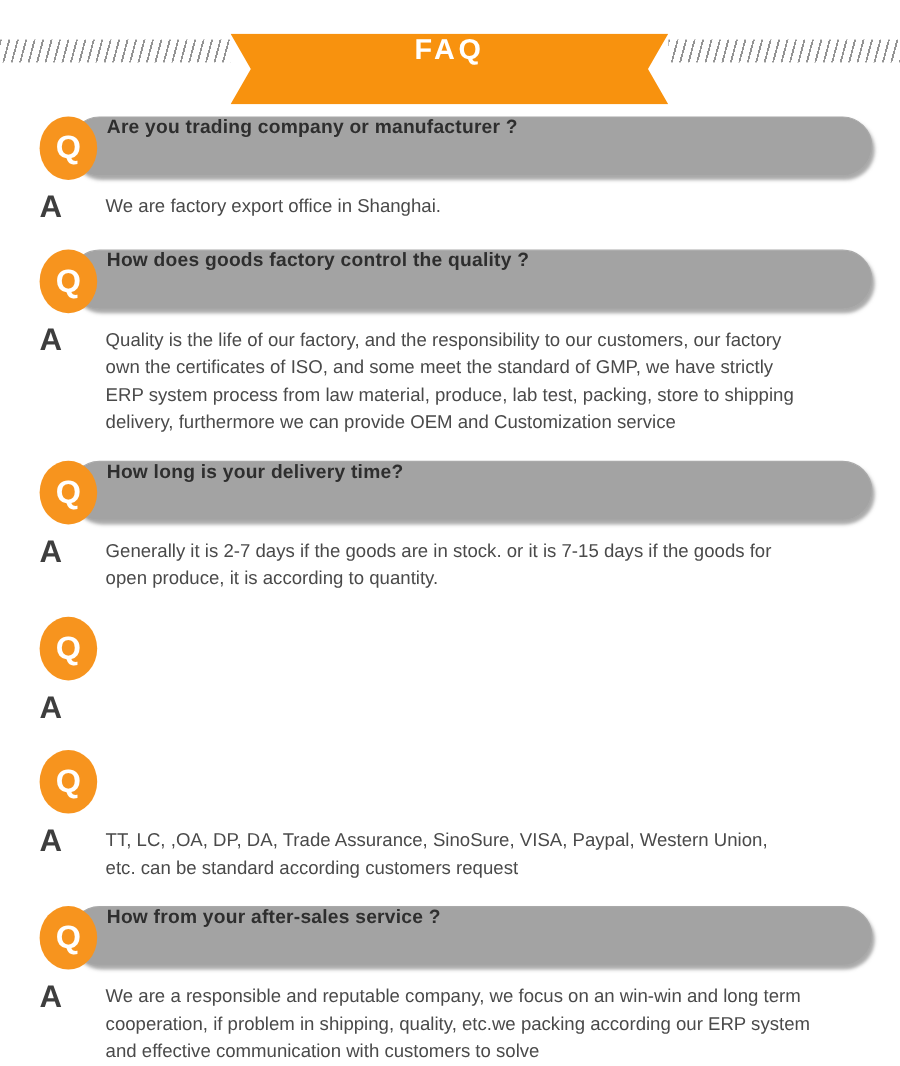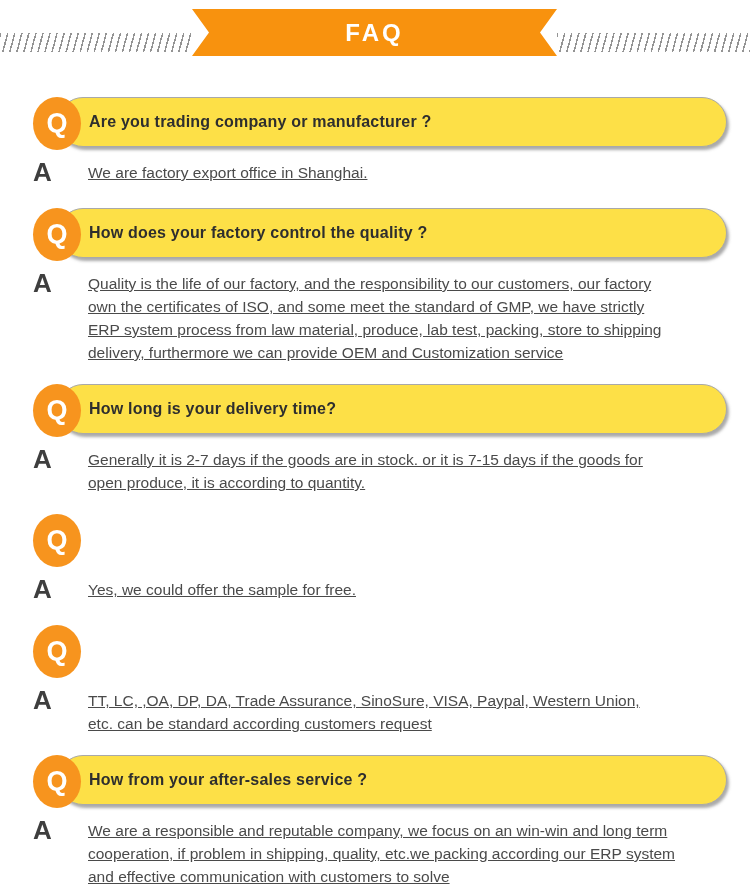--- a/index.html
+++ b/index.html
@@ -18,42 +18,42 @@
       105deg,
       var(--hatch-gray, #949494) 0px,
       var(--hatch-gray, #949494) 1.5px,
       transparent 1.5px,
       transparent 6.8px
     );
   }
   .hatch-left  { left: 0; width: 192px; }
   .hatch-right { left: 557px; right: 0; }
   .ribbon {
-    position: absolute; left: 192px; top: 9px;
-    width: 365px; height: 47px;
+    position: absolute; left: 192px; top: 28px;
+    width: 365px; height: 59px;
     background: var(--accent-orange, #F8920E);
     clip-path: polygon(0 0, 100% 0, calc(100% - 17px) 50%, 100% 100%, 0 100%, 17px 50%);
-    display: flex; align-items: center; justify-content: center;
+    display: flex; justify-content: center;
   }
   .ribbon-title {
     color: #ffffff; font-size: 24px; font-weight: bold; letter-spacing: 3px;
   }
 
   
   .faq-list { margin-top: 30px; }
   .faq-item { margin-bottom: 20px; }
 
   .q-row { position: relative; height: 50px; }
   .q-pill {
     margin: 0 23px 0 58px; height: 50px;
-    background: #fde047;
+    background: #a3a3a3;
     border: 1px solid #a9a9a9;
     border-radius: 26px;
     box-shadow: 2px 3px 3px rgba(100,100,100,0.55);
-    display: flex; align-items: center;
+    display: flex; align-items: flex-start;
     padding-left: 30px; padding-right: 20px;
   }
   .q-text {
     font-size: 16px; font-weight: bold;
     color: var(--question-text, #2e2e2e);
     letter-spacing: 0.2px;
     white-space: nowrap; overflow: hidden;
   }
   .q-badge {
     position: absolute; left: 33px; top: 0;
@@ -69,21 +69,20 @@
   .a-badge {
     flex: none; width: 22px; margin-top: -4px;
     font-size: 26px; font-weight: bold;
     color: var(--answer-badge-text, #3e3e3e);
   }
   .a-text {
     margin-left: 33px; max-width: 640px;
     font-size: 15.5px; line-height: 23px;
     color: var(--answer-text, #4a4a4a);
     white-space: pre-line;
-    text-decoration: underline;
   }
 </style>
 </head>
 <body>
 
 <header class="banner">
   <div class="hatch hatch-left"></div>
   <div class="hatch hatch-right"></div>
   <div class="ribbon">
     <span class="ribbon-title">FAQ</span>
@@ -102,21 +101,21 @@
     <div class="a-row">
       <div class="a-badge">A</div>
       <div class="a-text">We are factory export office in Shanghai.</div>
     </div>
   </section>
 
   <section class="faq-item">
     <div class="q-row">
       <div class="q-badge">Q</div>
       <div class="q-pill">
-        <span class="q-text">How does your factory control the quality ?</span>
+        <span class="q-text">How does goods factory control the quality ?</span>
       </div>
     </div>
     <div class="a-row">
       <div class="a-badge">A</div>
       <div class="a-text">Quality is the life of our factory, and the responsibility to our customers, our factory
 own the certificates of ISO, and some meet the standard of GMP, we have strictly
 ERP system process from law material, produce, lab test, packing, store to shipping
 delivery, furthermore we can provide OEM and Customization service</div>
     </div>
   </section>
@@ -134,21 +133,20 @@
 open produce, it is according to quantity.</div>
     </div>
   </section>
 
   <section class="faq-item">
     <div class="q-row">
       <div class="q-badge">Q</div>
     </div>
     <div class="a-row">
       <div class="a-badge">A</div>
-      <div class="a-text">Yes, we could offer the sample for free.</div>
     </div>
   </section>
 
   <section class="faq-item">
     <div class="q-row">
       <div class="q-badge">Q</div>
     </div>
     <div class="a-row">
       <div class="a-badge">A</div>
       <div class="a-text">TT, LC, ,OA, DP, DA, Trade Assurance, SinoSure, VISA, Paypal, Western Union,

